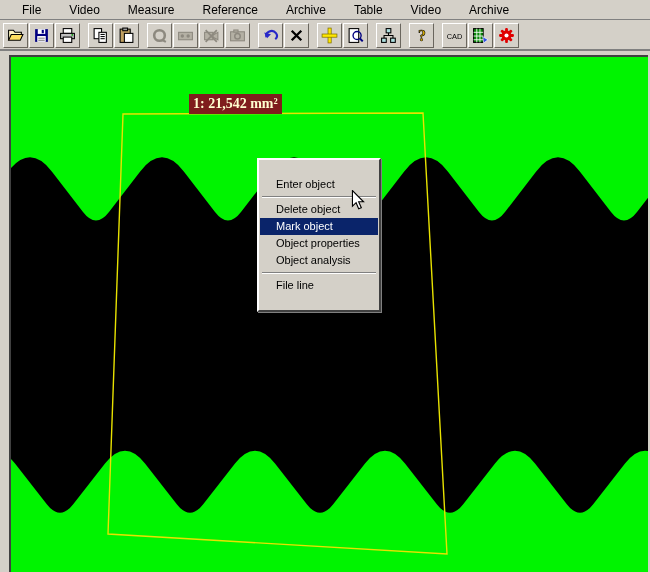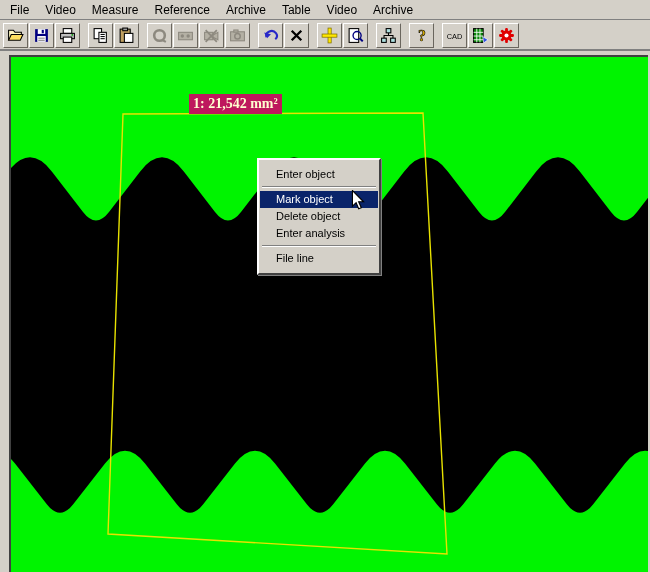--- a/index.html
+++ b/index.html
@@ -4,21 +4,21 @@
 <style>
   * { margin:0; padding:0; box-sizing:border-box; }
   html,body { width:650px; height:572px; overflow:hidden; }
   body { font-family:"Liberation Sans", sans-serif; background:#d4d0c8; }
   .app { position:relative; width:650px; height:572px; background:#d4d0c8; }
 
   
   .menubar { position:absolute; left:0; top:0; width:650px; height:20px;
     display:flex; align-items:center; padding-left:2px;
     border-bottom:1px solid #808080; background:#d4d0c8; font-size:12px; color:#000; }
-  .menubar .mitem { padding:2px 8px; cursor:default; }
+  .menubar .mitem { padding:2px 8px; cursor:default;margin-left:12px; }
 
   
   .toolbar { position:absolute; left:0; top:21px; width:650px; height:29px;
     display:flex; align-items:center; padding-left:3px; background:#d4d0c8;
     border-bottom:1px solid #808080; }
   .tbtn { width:25px; height:25px; margin-right:1px; background:#d4d0c8;
     border:1px solid; border-color:#ffffff #6a665e #6a665e #ffffff;
     display:flex; align-items:center; justify-content:center; padding:0; }
   .tsep { width:7px; height:25px; }
   .tbtn svg { display:block; }
@@ -31,21 +31,21 @@
     border-top:2px solid #404040; border-left:2px solid #404040; }
   .viewport svg.scene { position:absolute; left:-11px; top:-56px; width:650px; height:572px; pointer-events:none; }
 
   
   .area-label { position:absolute; left:189px; top:94px; height:20px;
     padding:1px 4px 0 4px; font-family:"Liberation Serif", serif;
     font-weight:bold; font-size:14px; line-height:18px; white-space:nowrap; z-index:5; }
 
   
   .context-menu { position:absolute; left:257px; top:158px; width:124px; z-index:10;
-    background:#d4d0c8; padding:6px 1px;
+    background:#d4d0c8; padding:16px 1px;
     border:2px solid; border-color:#ffffff #404040 #404040 #ffffff;
     box-shadow:1px 1px 0 #808080; font-size:11px; color:#000; }
   .context-menu .citem { height:17px; line-height:17px; padding-left:16px; cursor:default; }
   .context-menu .citem.selected { color:#ffffff; }
   .context-menu .csep { height:8px; position:relative; margin:0 1px; }
   .context-menu .csep::after { content:""; position:absolute; left:1px; right:1px; top:3px;
     border-top:1px solid #808080; border-bottom:1px solid #ffffff; }
 
   .cursor { position:absolute; left:351px; top:190px; z-index:20; pointer-events:none; }
 </style>
@@ -205,28 +205,29 @@
 
   <div class="canvas-frame">
     <div class="viewport" style="background: rgb(0, 244, 0);">
       <svg class="scene" viewBox="0 0 650 572">
         <path id="object-shape" d="M-256.0 142.0 Q-234 142 -212.0 170.7 L-181.0 211.1 Q-168 228 -155.0 211.1 L-124.0 170.7 Q-102 142 -80.0 170.7 L-49.0 211.1 Q-36 228 -23.0 211.1 L8.0 170.7 Q30 142 52.0 170.7 L83.0 211.1 Q96 228 109.0 211.1 L140.0 170.7 Q162 142 184.0 170.7 L215.0 211.1 Q228 228 241.0 211.1 L272.0 170.7 Q294 142 316.0 170.7 L347.0 211.1 Q360 228 373.0 211.1 L404.0 170.7 Q426 142 448.0 170.7 L479.0 211.1 Q492 228 505.0 211.1 L536.0 170.7 Q558 142 580.0 170.7 L611.0 211.1 Q624 228 637.0 211.1 L668.0 170.7 Q690 142 712.0 170.7 L743.0 211.1 Q756 228 769.0 228.0 L853.0 520.0 Q840 520 827.0 503.4 L795.0 462.5 Q775 437 755.0 462.5 L723.0 503.4 Q710 520 697.0 503.4 L665.0 462.5 Q645 437 625.0 462.5 L593.0 503.4 Q580 520 567.0 503.4 L535.0 462.5 Q515 437 495.0 462.5 L463.0 503.4 Q450 520 437.0 503.4 L405.0 462.5 Q385 437 365.0 462.5 L333.0 503.4 Q320 520 307.0 503.4 L275.0 462.5 Q255 437 235.0 462.5 L203.0 503.4 Q190 520 177.0 503.4 L145.0 462.5 Q125 437 105.0 462.5 L73.0 503.4 Q60 520 47.0 503.4 L15.0 462.5 Q-5 437 -25.0 462.5 L-57.0 503.4 Q-70 520 -83.0 503.4 L-115.0 462.5 Q-135 437 -155.0 462.5 L-187.0 503.4 Q-200 520 -213.0 503.4 L-245.0 462.5 Q-265 437 -285.0 437.0 Z" fill="#000000"></path>
         <polygon fill="none" stroke-width="1.4" points="123,113 423,112 447,553 108,533" stroke="#e8e200"></polygon>
       </svg>
     </div>
   </div>
 
-  <div class="area-label" style="background: #be185d; color: rgb(255, 255, 208);">1: 21,542 mm²</div>
+  <div class="area-label" style="background: #7f1d1d; color: rgb(255, 255, 208);">1: 21,542 mm²</div>
 
   <div class="context-menu">
     <div class="citem">Enter object</div>
     <div class="csep"></div>
+    <div class="citem">Delete object</div>
     <div class="citem selected" style="background: rgb(10, 36, 106);">Mark object</div>
-    <div class="citem">Delete object</div>
-    <div class="citem">Enter analysis</div>
+    <div class="citem">Object properties</div>
+    <div class="citem">Object analysis</div>
     <div class="csep"></div>
     <div class="citem">File line</div>
   </div>
 
   <svg class="cursor" width="14" height="20" viewBox="0 0 12 18">
     <path d="M1 0.5 L1 14.5 L4.3 11.4 L6.6 16.9 L9 15.9 L6.6 10.6 L11 10.6 Z" fill="#ffffff" stroke="#000000" stroke-width="1"></path>
   </svg>
 
 </div>
 

